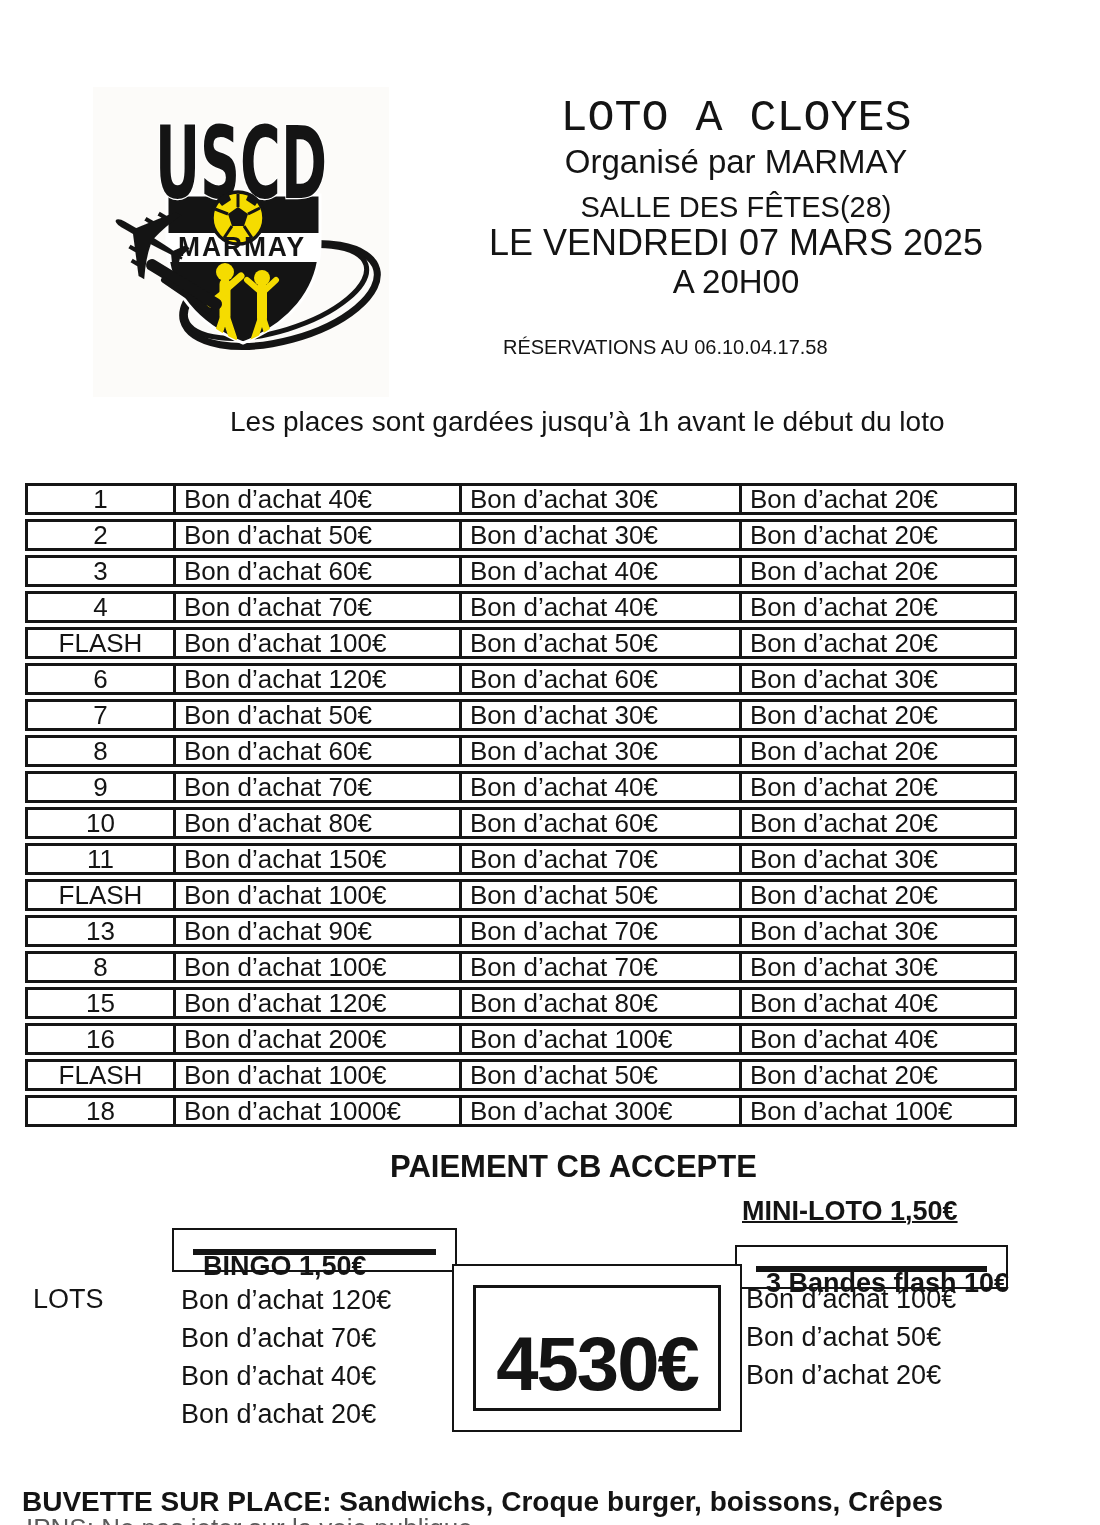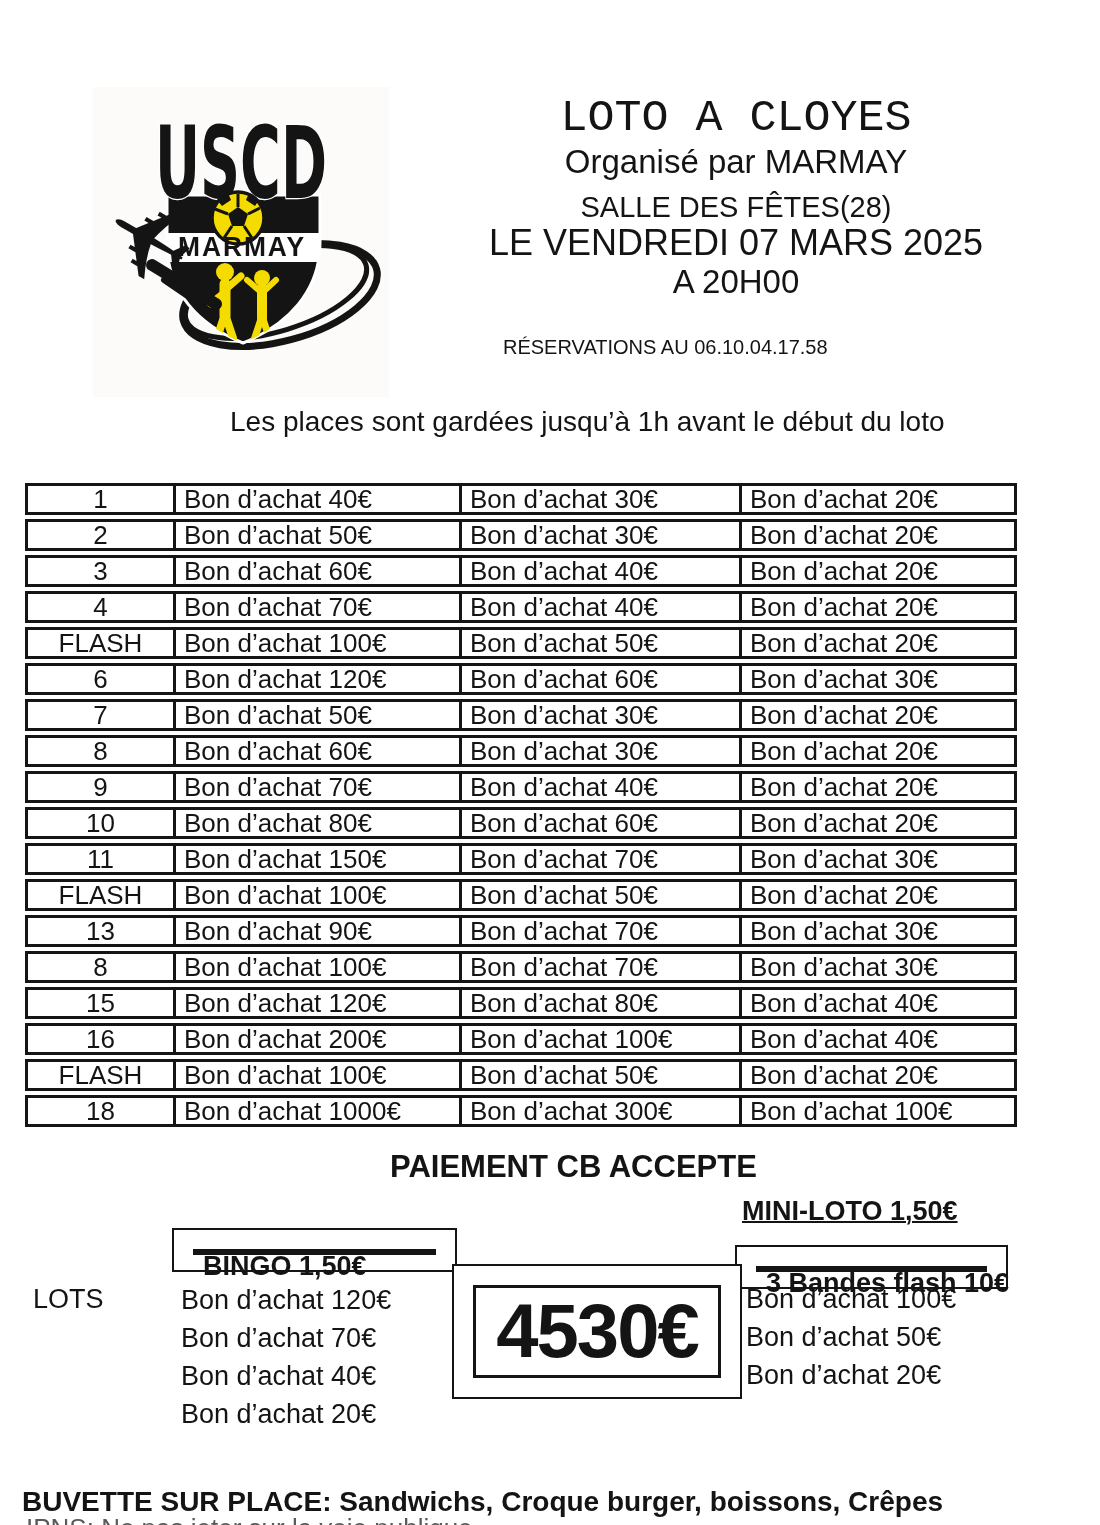--- a/index.html
+++ b/index.html
@@ -32,21 +32,21 @@
   table.prizes td.num{border-left:3px solid #151515;text-align:center;padding:0;}
   
   .payment{position:absolute;left:390px;top:1149px;font-size:31px;font-weight:bold;white-space:nowrap;}
   .miniloto{position:absolute;left:742px;top:1196px;font-size:27px;font-weight:bold;
             text-decoration:underline;text-decoration-thickness:2px;white-space:nowrap;}
   .dbox{position:absolute;box-sizing:border-box;border:2px solid #141414;padding:19px;background:#fff;}
   .dbox .in{box-sizing:border-box;border:3px solid #141414;height:100%;
             font-weight:bold;font-size:27px;line-height:28px;padding:0 7px;white-space:nowrap;}
   .bingo-box{left:172px;top:1228px;width:285px;height:44px;}
   .bandes-box{left:735px;top:1228px;width:273px;height:44px;margin-top:17px;}
-  .total-box{left:452px;top:1264px;width:290px;height:135px;}
+  .total-box{left:452px;top:1264px;width:290px;height:168px;}
   .total-box .in{display:flex;align-items:flex-end;justify-content:center;
                  font-size:76px;line-height:0.95;padding:0 0 8px 0;letter-spacing:-2px;}
   .lots-label{position:absolute;left:33px;top:1284px;font-size:27px;}
   .lot-list{position:absolute;font-size:27px;white-space:nowrap;}
   .lot-list .lot-line{line-height:38px;}
   .list-left{left:181px;top:1281px;}
   .list-right{left:746px;top:1280px;}
   .buvette{position:absolute;left:22px;top:1486px;font-size:28px;font-weight:bold;white-space:nowrap;}
   .footer-cut{position:absolute;left:26px;top:1513px;font-size:26px;color:#5a5a5a;white-space:nowrap;}
 </style>

